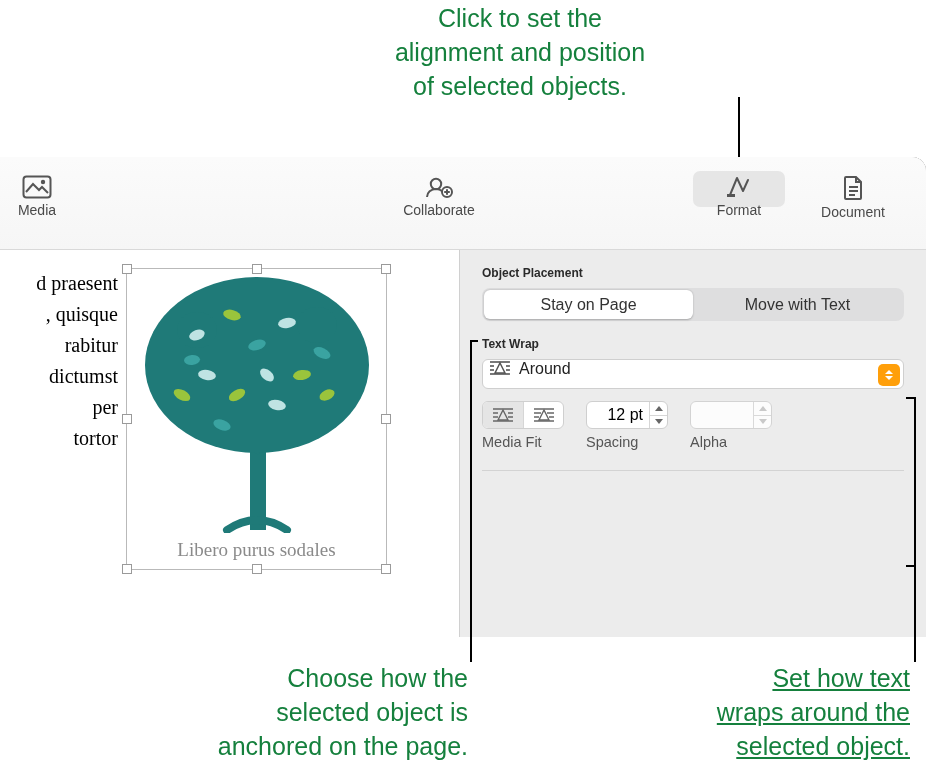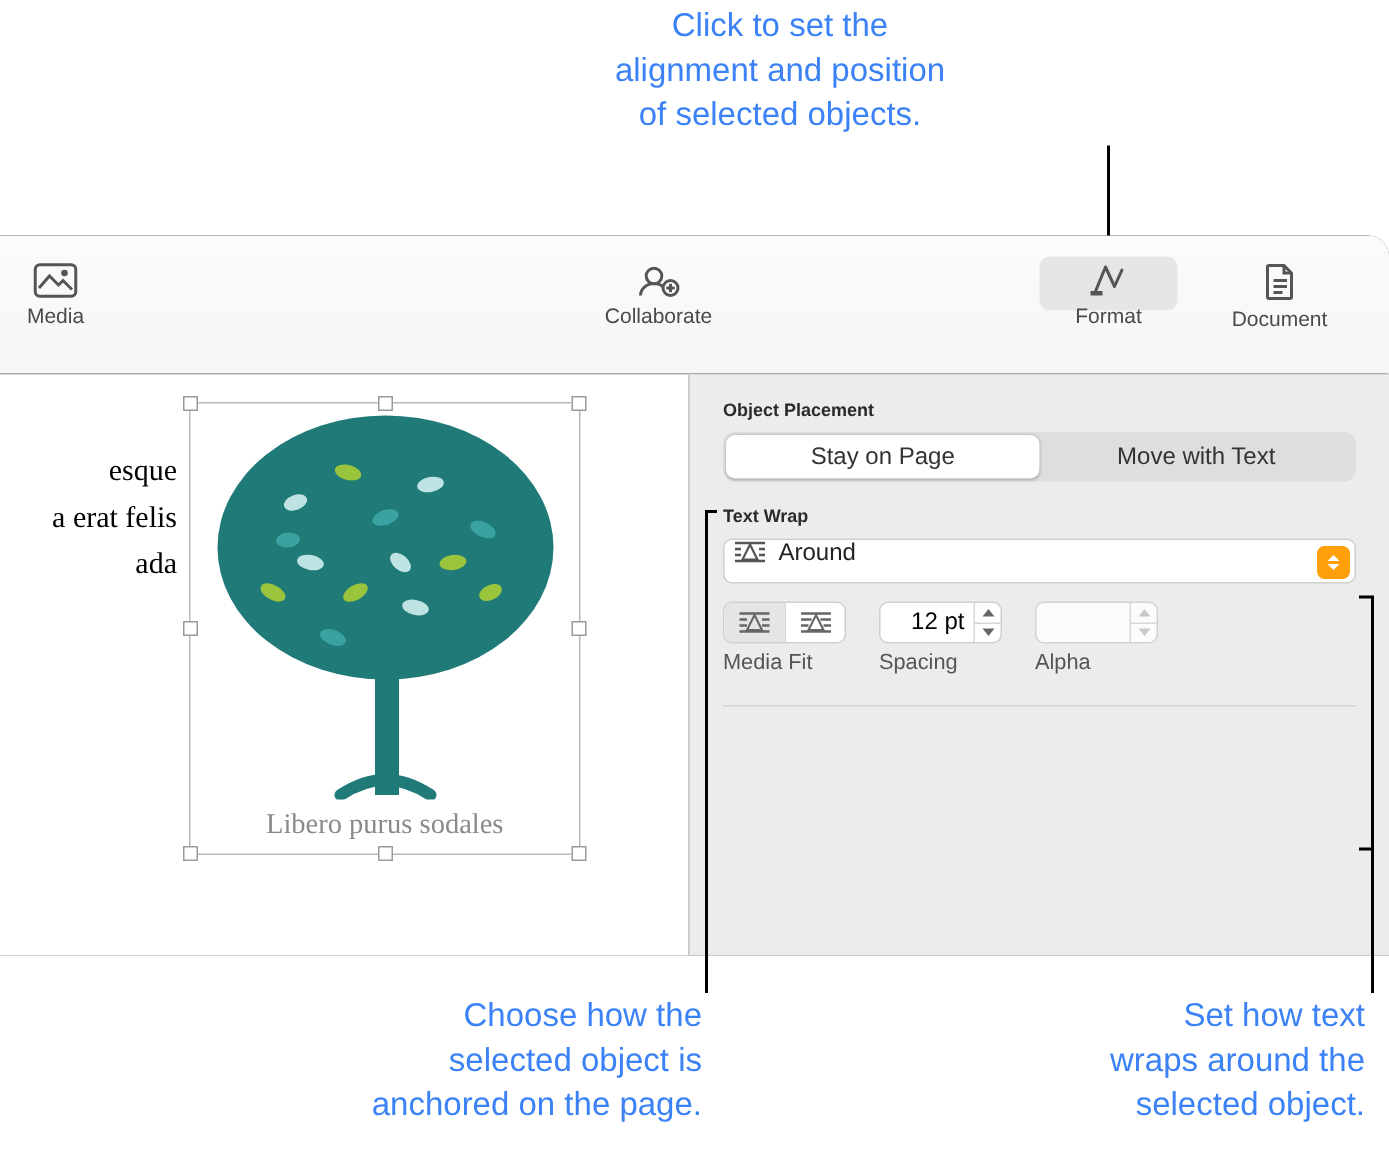--- a/index.html
+++ b/index.html
@@ -9,23 +9,23 @@
     width: 926px;
     height: 780px;
     position: relative;
     overflow: hidden;
     color: #000;
   }
 
   
   .callout {
     position: absolute;
-    font-size: 22px;
+    font-size: 25px;
     line-height: 1.35;
-    color: #3b82f6;
+    color: #15803d;
     text-align: right;
     white-space: pre-line;
   }
 
   
   .app-window {
     position: absolute;
     left: 0;
     top: 157px;
     width: 926px;
@@ -327,23 +327,26 @@
         <line x1="9" y1="12" x2="18" y2="12" stroke="#555" stroke-width="2"></line>
         <line x1="9" y1="16" x2="18" y2="16" stroke="#555" stroke-width="2"></line>
         <line x1="9" y1="20" x2="15" y2="20" stroke="#555" stroke-width="2"></line>
       </svg>
       <div class="tb-label">Document</div>
     </div>
   </div>
 
   <div class="canvas">
     <div class="doc-text">
-      <div class="block2" style="white-space:pre-line;">esque
-a erat felis
-ada</div>
+      <div style="white-space:pre-line;">d praesent
+, quisque
+rabitur
+dictumst
+per
+tortor</div>
     </div>
 
     <div class="selection-bounds">
 
       <div class="handle" style="left:-5px; top:-5px;"></div>
       <div class="handle" style="left:calc(50% - 5px); top:-5px;"></div>
       <div class="handle" style="right:-5px; top:-5px;"></div>
       <div class="handle" style="left:-5px; top:calc(50% - 5px);"></div>
       <div class="handle" style="right:-5px; top:calc(50% - 5px);"></div>
       <div class="handle" style="left:-5px; bottom:-5px;"></div>
@@ -472,18 +475,18 @@
     </div>
   </div>
 </div>
 
 <div class="callout" style="left:188px; top:662px; width:280px;">Choose how the
 selected object is
 anchored on the page.</div>
 <div class="guide" style="left:470px; top:340px; width:2px; height:322px;"></div>
 <div class="guide" style="left:470px; top:340px; width:8px; height:2px;"></div>
 
-<div class="callout" style="left:620px; top:662px; width:290px;">Set how text
+<div class="callout" style="left:620px; top:662px; width:290px;text-decoration:underline;">Set how text
 wraps around the
 selected object.</div>
 <div class="guide" style="left:914px; top:397px; width:2px; height:265px;"></div>
 <div class="guide" style="left:906px; top:397px; width:8px; height:2px;"></div>
 <div class="guide" style="left:906px; top:565px; width:8px; height:2px;"></div>
 
 </body></html>

